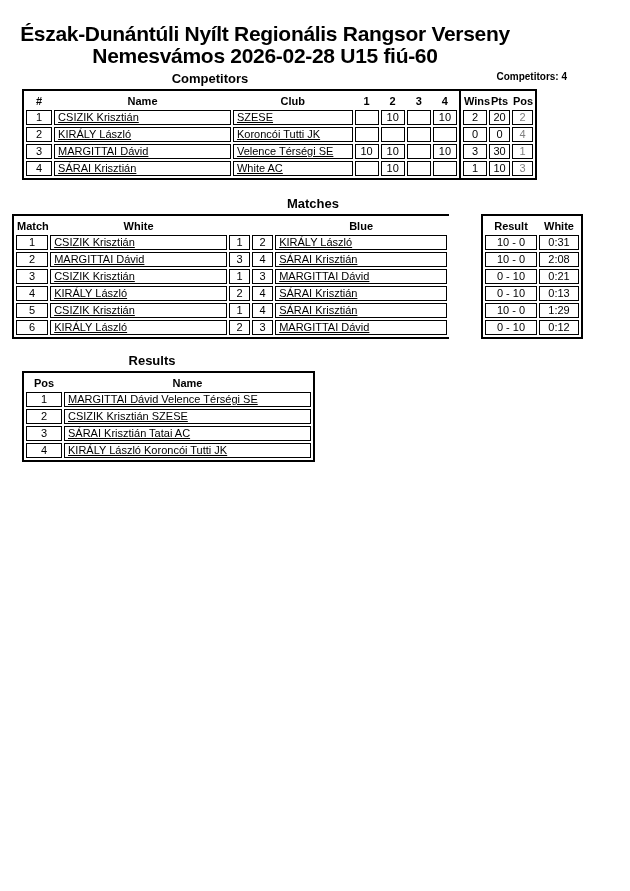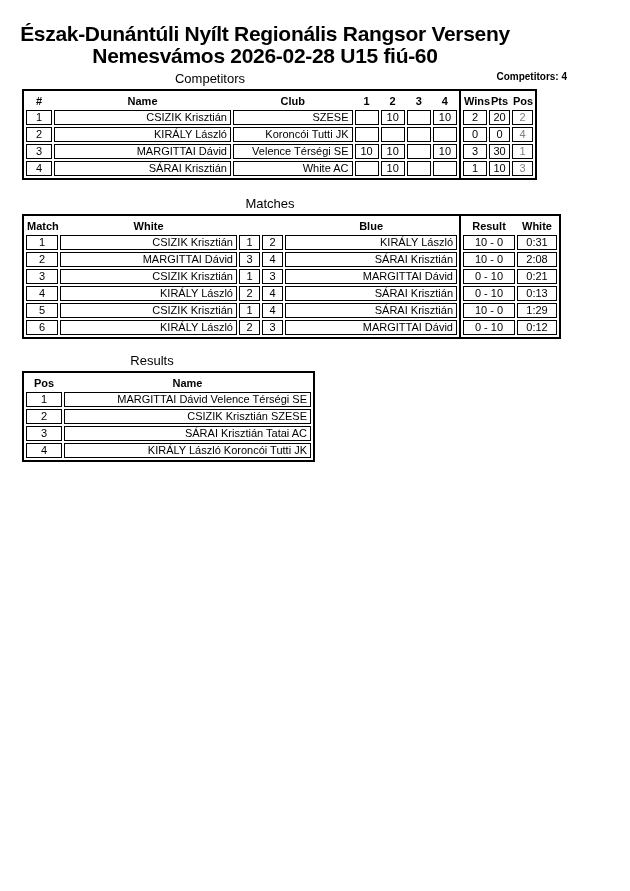--- a/index.html
+++ b/index.html
@@ -4,46 +4,46 @@
 <style>
   html,body{margin:0;padding:0;}
   body{
     width:630px;height:891px;background:#ffffff;color:#000000;
     font-family:"Liberation Sans",sans-serif;position:relative;overflow:hidden;
   }
   .title{
     position:absolute;top:23px;left:0;width:530px;text-align:center;
     font-weight:bold;font-size:21px;line-height:22px;letter-spacing:-0.3px;
   }
-  .sec-heading{position:absolute;font-weight:normal;font-size:13px;text-align:center;white-space:nowrap;}
+  .sec-heading{position:absolute;font-weight:bold;font-size:13px;text-align:center;white-space:nowrap;}
   #competitors-heading{top:71px;left:0;width:420px;}
   #competitors-count{position:absolute;top:71px;right:63px;font-weight:bold;font-size:10px;white-space:nowrap;}
-  #matches-heading{top:196px;left:0;width:540px;}
+  #matches-heading{top:196px;left:0;width:540px;padding-left:43px;}
   #results-heading{top:353px;left:0;width:304px;}
 
   .tgroup{position:absolute;display:flex;align-items:flex-start;}
   #competitors-tables{top:89px;left:22px;}
-  #matches-tables{top:214px;left:22px;}
+  #matches-tables{top:214px;left:12px;gap:32px;}
   #results-table-wrap{top:371px;left:22px;}
 
   table{
     border-collapse:separate;border-spacing:2px;border:2px solid #000000;
     table-layout:fixed;box-sizing:border-box;
   }
   table.join-left{border-right:none;}
   th{
     border:none;padding:0 1px;height:15px;box-sizing:border-box;
     font-size:11px;font-weight:bold;line-height:14px;white-space:nowrap;overflow:visible;
   }
   td{
     border:1px solid #000000;padding:0 3px;height:15px;box-sizing:border-box;
     font-size:11px;line-height:13px;white-space:nowrap;overflow:hidden;
   }
   .c{text-align:center;}
-  .l{text-align:right;}
+  .l{text-align:left;text-decoration:underline;}
   .gray{color:#808080;}
 </style>
 </head>
 <body>
 
 <div class="title">
   <div>Észak-Dunántúli Nyílt Regionális Rangsor Verseny</div>
   <div>Nemesvámos 2026-02-28 U15 fiú-60</div>
 </div>
 

